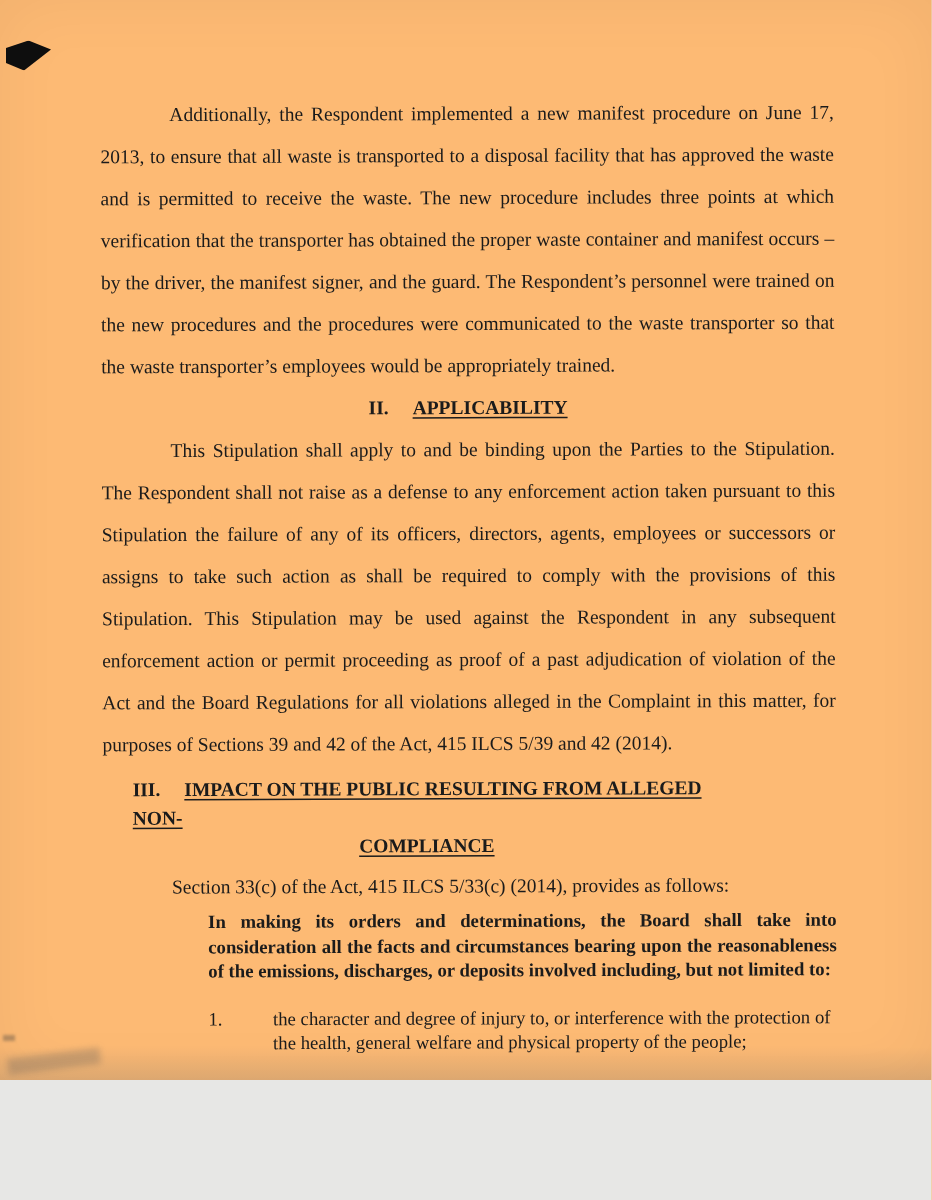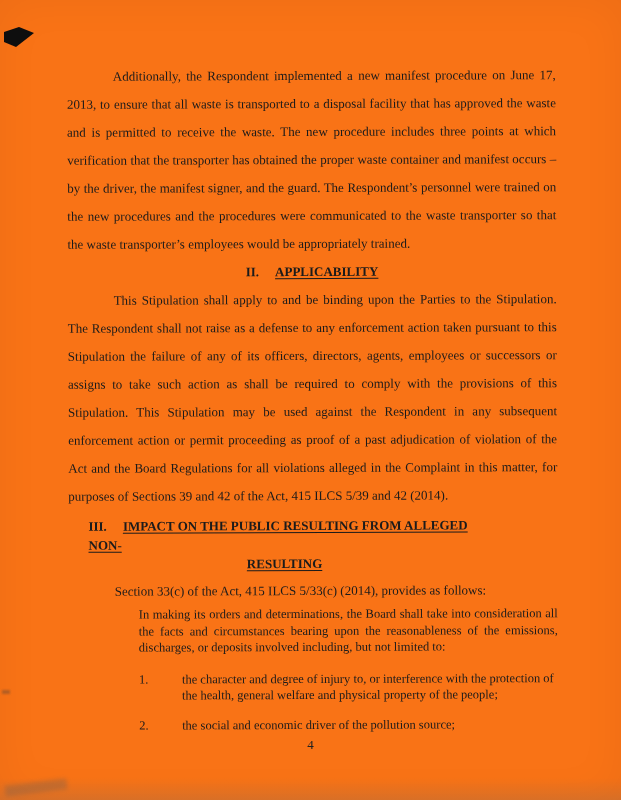--- a/index.html
+++ b/index.html
@@ -3,22 +3,22 @@
 <meta charset="utf-8">
 <style>
   html, body { margin: 0; padding: 0; }
   body {
     width: 621px; height: 800px;
     background: #e7e7e5;
     font-family: "Liberation Serif", serif;
   }
   .page {
     position: relative;
-    width: 621px; height: 800px;
-    background: #f97316;
+    width: 621px; height: 720px;
+    background: #fdba74;
     overflow: hidden;
     color: #1b1b1b;
     box-shadow: inset 0 0 45px rgba(0,0,0,0.05);
   }
   .content {
     position: absolute;
     left: 68px; top: 62px; width: 489px;
     transform: rotate(-0.2deg);
   }
   .para {
@@ -49,20 +49,21 @@
     line-height: 28px;
     margin: 4px 0 0 0;
     text-indent: 46px;
   }
   .blockquote {
     margin: 1px 0 0 70px;
     width: 419px;
     font-size: 12.5px;
     line-height: 16.5px;
     text-align: justify;
+    font-weight: bold;
   }
   .list { margin-top: 15px; }
   .list-item {
     display: flex;
     margin: 0 0 13px 70px;
     width: 419px;
     font-size: 12.5px;
     line-height: 16.5px;
   }
   .li-num { width: 43px; flex: none; }
@@ -120,21 +121,21 @@
       <span class="h-num">II.</span><span class="underline">APPLICABILITY</span>
     </div>
 
     <p class="para">This Stipulation shall apply to and be binding upon the Parties to the Stipulation.  The Respondent shall not raise as a defense to any enforcement action taken pursuant to this Stipulation the failure of any of its officers, directors, agents, employees or successors or assigns to take such action as shall be required to comply with the provisions of this Stipulation.  This Stipulation may be used against the Respondent in any subsequent enforcement action or permit proceeding as proof of a past adjudication of violation of the Act and the Board Regulations for all violations alleged in the Complaint in this matter, for purposes of Sections 39 and 42 of the Act, 415 ILCS 5/39 and 42 (2014).</p>
 
     <div class="heading3">
       <div class="h3-line1">
         <span class="h-num">III.</span><span class="underline">IMPACT ON THE PUBLIC RESULTING FROM ALLEGED NON-</span>
       </div>
       <div class="h3-line2">
-        <span class="underline">RESULTING</span>
+        <span class="underline">COMPLIANCE</span>
       </div>
     </div>
 
     <p class="para-sec">Section 33(c) of the Act, 415 ILCS 5/33(c) (2014), provides as follows:</p>
 
     <div class="blockquote">In making its orders and determinations, the Board shall take into consideration all the facts and circumstances bearing upon the reasonableness of the emissions, discharges, or deposits involved including, but not limited to:</div>
 
     <div class="list">
       <div class="list-item">
         <span class="li-num">1.</span>

